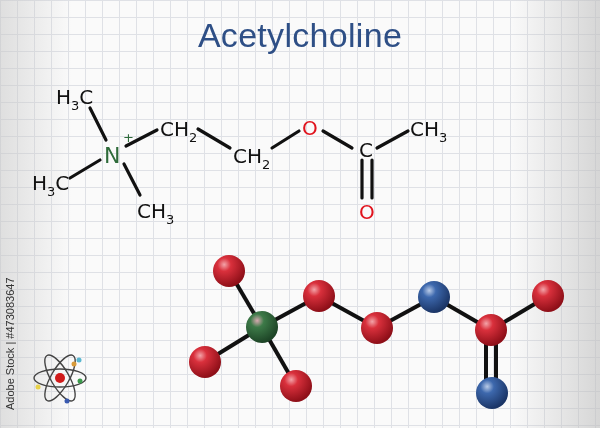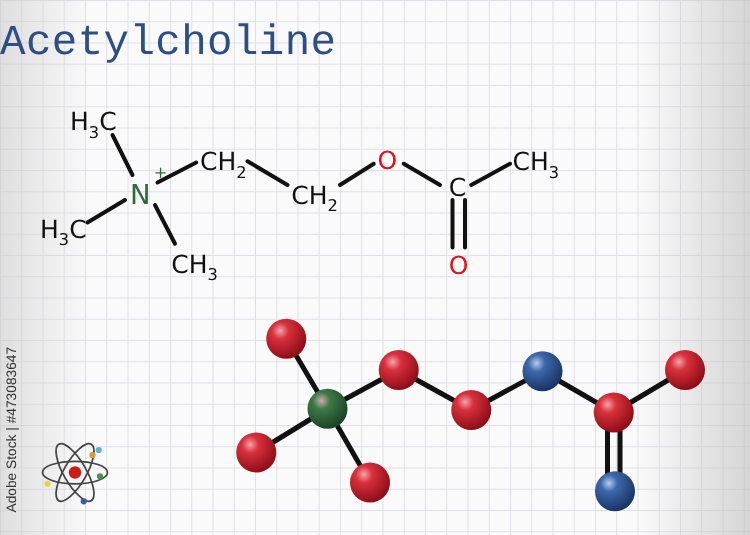--- a/index.html
+++ b/index.html
@@ -6,22 +6,22 @@
   body { width: 600px; height: 428px; overflow: hidden; font-family: "DejaVu Sans", sans-serif; }
   .canvas {
     position: relative; width: 600px; height: 428px; overflow: hidden;
     background:
       linear-gradient(90deg, rgba(200,200,200,0.55) 0%, rgba(255,255,255,0) 12%, rgba(255,255,255,0) 85%, rgba(190,190,190,0.6) 100%),
       linear-gradient(#dfe1e6 1px, transparent 1px) 0 0 / 17px 17px,
       linear-gradient(90deg, #dfe1e6 1px, transparent 1px) 0 0 / 17px 17px,
       #fafafa;
   }
   .title {
-    position: absolute; left: 0; width: 600px; top: 16px; 
-    font-family: Liberation Mono, monospace; font-size: 34px; color: #2e4f86; letter-spacing: 0.3px;
+    position: absolute; left: 0; width: 600px; top: 16px; text-align: center;
+    font-family: Liberation Sans, sans-serif; font-size: 34px; color: #2e4f86; letter-spacing: 0.3px;
   }
   svg { position: absolute; left: 0; top: 0; }
   .lbl { font-family: "DejaVu Sans", sans-serif; font-size: 20px; fill: #111; }
   .sub { font-size: 13px; }
   .watermark-id {
     position: absolute; left: 4px; top: 410px; transform-origin: left top; transform: rotate(-90deg);
     font-family: "Liberation Sans", sans-serif; font-size: 11px; color: #333; white-space: nowrap;
   }
 </style>
 </head>

